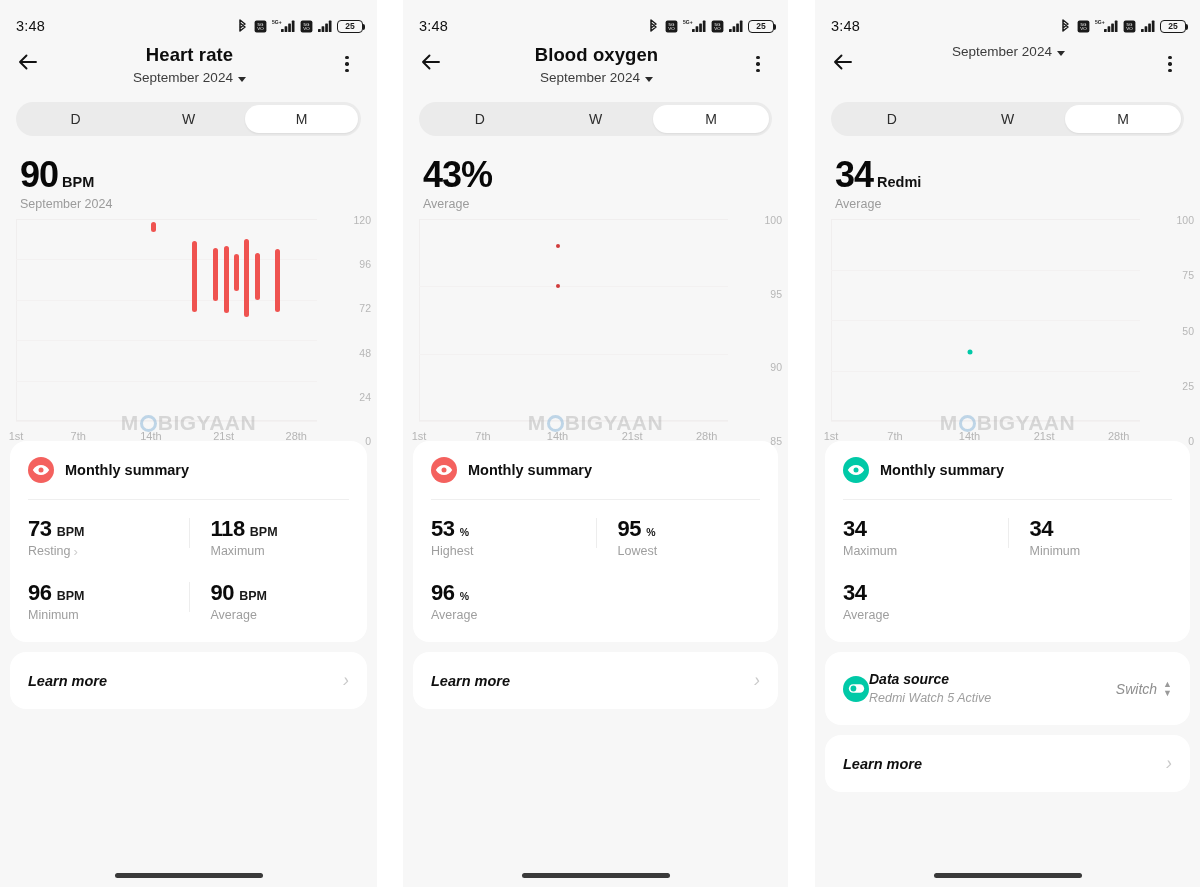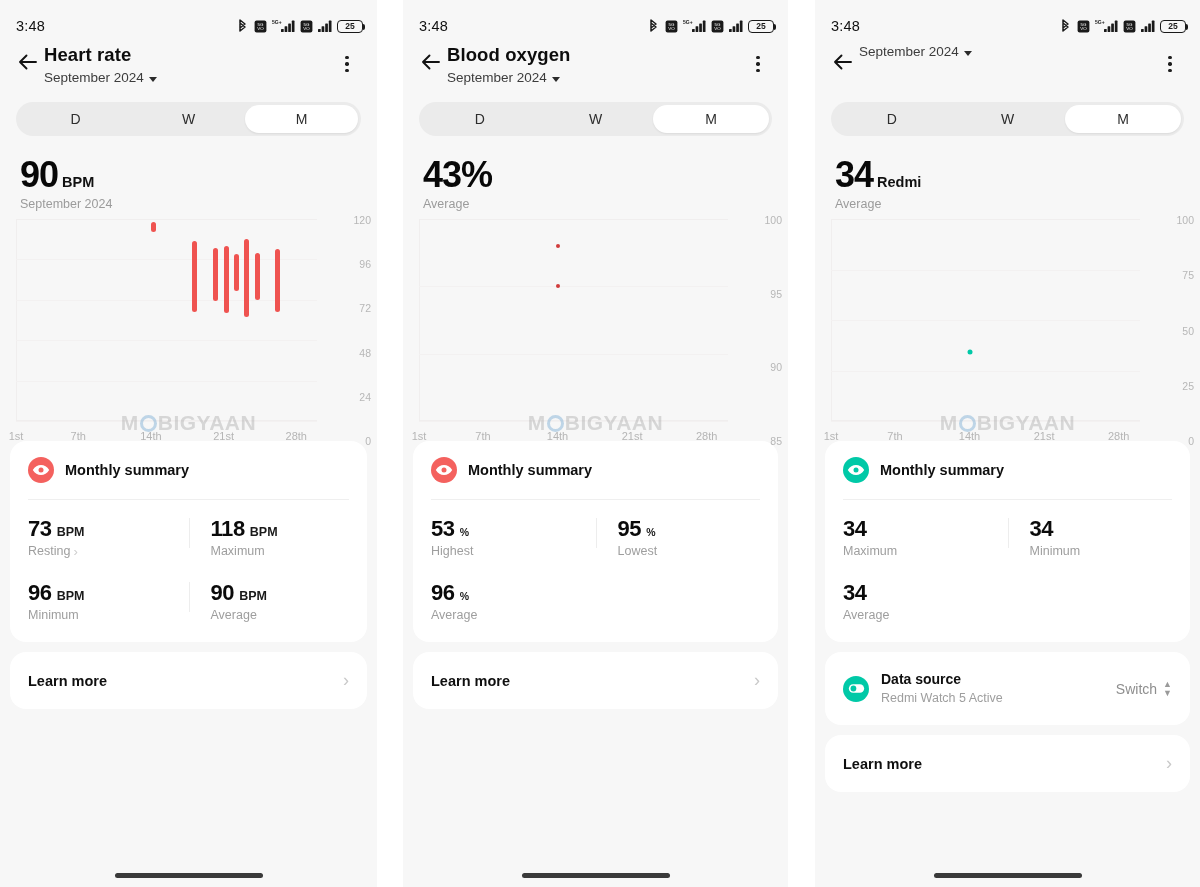--- a/index.html
+++ b/index.html
@@ -41,21 +41,21 @@
     width: 2.4px; height: 6px; background: #1a1a1a; border-radius: 0 2px 2px 0;
   }
   .batt span { font-size: 8.5px; font-weight: 700; color: #1a1a1a; line-height: 1; }
 
   
   .navbar {
     height: 62px; display: flex; align-items: flex-start;
     padding: 6px 18px 0 16px; position: relative;
   }
   .backbtn { width: 28px; height: 28px; margin-top: 10px; flex: 0 0 28px; cursor: pointer; }
-  .titlewrap { flex: 1; padding-top: 2px; }
+  .titlewrap { flex: 1; text-align: center; padding-top: 2px; }
   .title { font-size: 18.5px; font-weight: bold; color: #0d0d0d; line-height: 26px; letter-spacing: .1px; }
   .subtitle {
     font-size: 13.5px; color: #3c3c3c; line-height: 20px;
     display: inline-flex; align-items: center; gap: 5px; cursor: pointer;
   }
   .caret { width: 0; height: 0; border-left: 4.5px solid transparent;
     border-right: 4.5px solid transparent; border-top: 5px solid #2b2b2b;
     margin-top: 2px; }
   .kebab { width: 24px; height: 28px; margin-top: 10px; flex: 0 0 24px; cursor: pointer;
     display: flex; flex-direction: column; align-items: center; justify-content: center; gap: 3.4px; }
@@ -118,25 +118,25 @@
   .statval { display: flex; align-items: baseline; gap: 5px; }
   .statnum { font-size: 22px; font-weight: bold; color: #0b0b0b; line-height: 26px; letter-spacing: -.4px; }
   .statunit { font-size: 12.5px; font-weight: bold; color: #1a1a1a; }
   .statunit.small { font-size: 10.5px; }
   .statlabel { font-size: 12.5px; color: #9e9e9e; margin-top: 2px; display: flex; align-items: center; gap: 3px; }
   .chev-sm { color: #cfcfcf; font-size: 13px; line-height: 1; }
 
   
   .rowcard {
     background: #ffffff; border-radius: 16px; margin: 0 10px 10px 10px;
-    padding: 18px 18px; display: flex; align-items: center; cursor: pointer;
+    padding: 18px 18px; display: flex; align-items: center; cursor: pointer; font-style: italic;
   }
   .rowcard .rowlabel { font-size: 14.5px; font-weight: bold; color: #0f0f0f; flex: 1; }
   .chev { color: #c9c9c9; font-size: 18px; font-weight: 300; }
-  .dsrow { display: flex; align-items: center; gap: 12px; }
+  .dsrow { display: flex; align-items: center; }
   .dsicon { width: 26px; height: 26px; border-radius: 50%; background: #00c9a7;
     display: flex; align-items: center; justify-content: center; flex: 0 0 26px; }
   .dstexts { flex: 1; }
   .dstitle { font-size: 14px; font-weight: bold; color: #0f0f0f; line-height: 19px; }
   .dssub { font-size: 12.5px; color: #9e9e9e; line-height: 18px; }
   .switch { font-size: 14px; color: #8e8e8e; display: flex; align-items: center; gap: 6px; }
   .updown { display: flex; flex-direction: column; gap: 2px; color: #9a9a9a; font-size: 9px; line-height: 7px; }
 
   
   .homebar {

